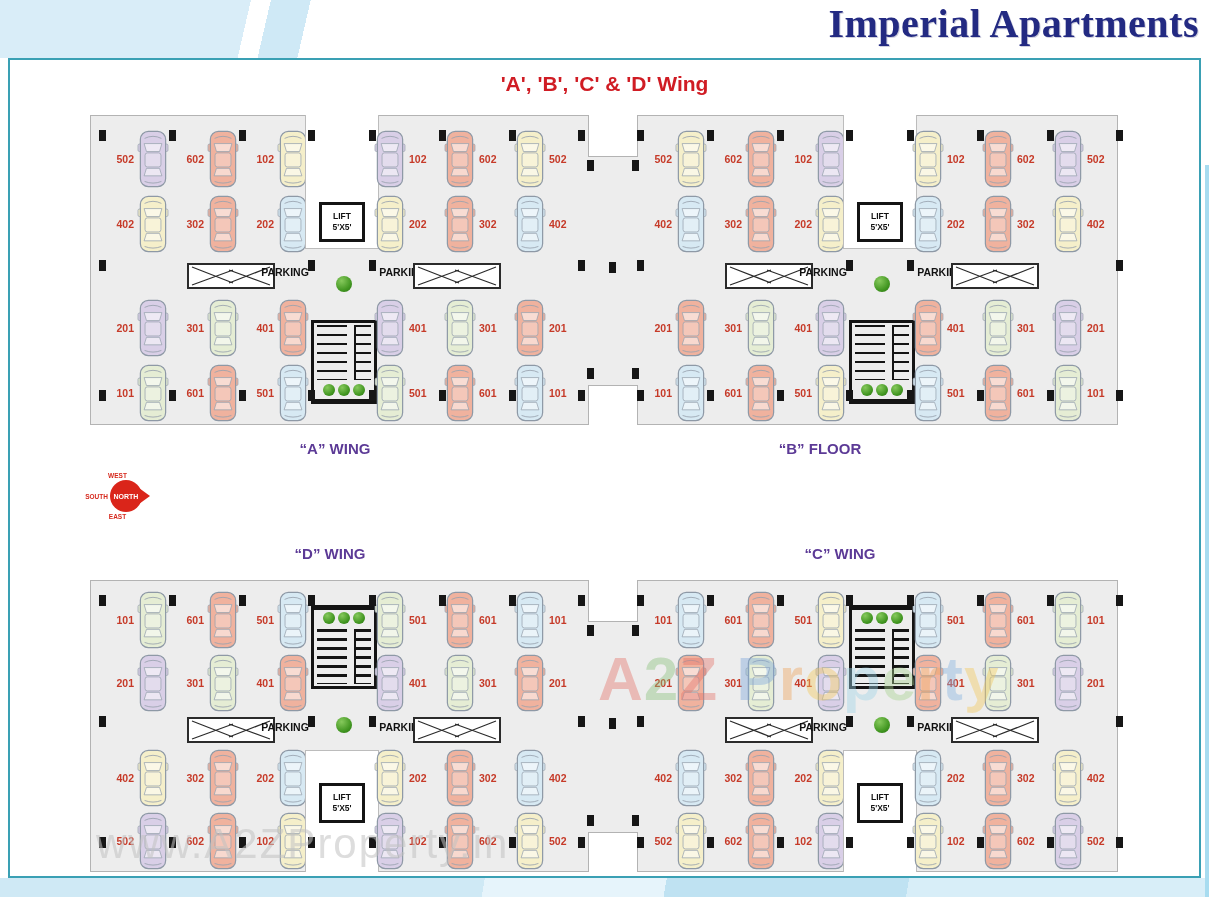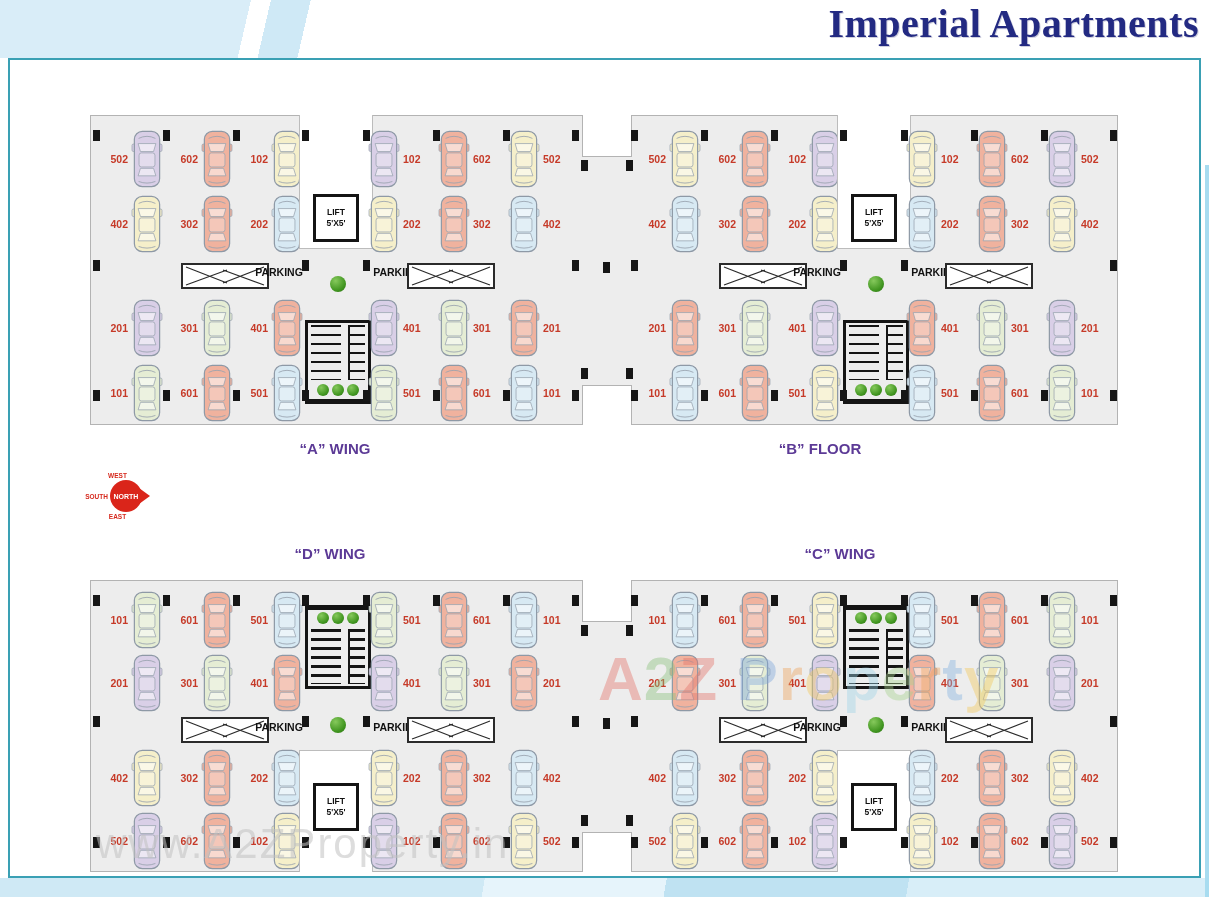--- a/index.html
+++ b/index.html
@@ -17,21 +17,21 @@
   .heading{position:absolute;top:12px;left:0;right:0;text-align:center;color:#d01c24;
     font-weight:bold;font-size:21px;}
   .plan-title{position:absolute;top:437px;left:0;right:0;text-align:center;color:#b3243c;
     font-weight:bold;font-size:18px;letter-spacing:.5px;white-space:pre;}
   .wing-label{position:absolute;width:220px;text-align:center;color:#5c3a96;
     font-weight:bold;font-size:15px;}
   .wl-a{left:215px;top:380px;} .wl-b{left:700px;top:380px;}
   .wl-d{left:210px;top:485px;} .wl-c{left:720px;top:485px;}
   
   .strip{position:absolute;left:80px;width:1028px;background:#ededed;border:1px solid #b3b3b3;
-    box-sizing:border-box;display:flex;padding-left:6px;}
+    box-sizing:border-box;display:flex;padding-left:12px;}
   .strip.top{top:55px;height:310px;}
   .strip.bottom{top:520px;height:292px;}
   .section{width:212px;position:relative;display:flex;flex-direction:column;flex:none;}
   .strip.top .section{padding-top:12px;row-gap:3px;}
   .strip.bottom .section{padding-top:8px;row-gap:2px;}
   .sec-row{display:flex;justify-content:space-between;height:62px;padding:0 1px;}
   .spot{display:flex;align-items:center;width:70px;}
   .spot .num{width:30px;font-size:10.5px;font-weight:bold;color:#c63a28;flex:none;}
   .spot.l .num{text-align:right;padding-right:3px;}
   .spot.r .num{text-align:left;padding-left:3px;order:1;}
@@ -43,21 +43,21 @@
   .ramp{width:88px;height:26px;border:2px solid #2b2b2b;background:#fff;box-sizing:border-box;
     display:flex;align-items:center;justify-content:center;}
   .ramp.right{margin-left:auto;margin-right:40px;}
   .ramp.left{margin-right:auto;margin-left:40px;}
   
   .core{width:58px;position:relative;flex:none;}
   .lift-area{position:absolute;left:-10px;right:-6px;background:#fff;border:1px solid #bcbcbc;
     display:flex;justify-content:center;box-sizing:border-box;}
   .core.topc .lift-area{top:-1px;height:134px;border-top:none;align-items:flex-end;padding-bottom:6px;}
   .core.botc .lift-area{bottom:-1px;height:122px;border-bottom:none;align-items:flex-start;padding-top:32px;}
-  .lift{width:46px;height:48px;border:3px solid #141414;background:#fff;box-sizing:border-box;
+  .lift{width:46px;height:40px;border:3px solid #141414;background:#fff;box-sizing:border-box;
     display:flex;flex-direction:column;align-items:center;justify-content:center;
     font-size:8.5px;font-weight:bold;line-height:1.3;color:#111;}
   .tree{border-radius:50%;background:radial-gradient(circle at 35% 30%,#86c95c,#3f941f 65%,#2c6e15);flex:none;}
   .t16{width:16px;height:16px;} .t12{width:12px;height:12px;}
   .tree-mid{position:absolute;left:50%;transform:translateX(-50%);}
   .core.topc .tree-mid{top:160px;}
   .core.botc .tree-mid{top:136px;}
   .stairs{position:absolute;left:-4px;right:-4px;height:84px;border:3px solid #141414;
     background:#ededed;box-sizing:border-box;display:flex;flex-direction:column;}
   .stairs.top-type{top:204px;border-bottom-width:5px;}
@@ -96,20 +96,21 @@
 </style>
 </head>
 <body>
 
 <div class="page">
 
   <div class="header-deco"></div>
   <div class="main-title">Imperial Apartments</div>
 
   <div class="panel">
+    <div class="heading">'A', 'B', 'C' &amp; 'D' Wing</div>
 
     <div class="strip top">
         <div class="section">
           <div class="sec-row">
             <div class="spot l">
               <div class="num">502</div>
               <div class="car"><svg viewBox="0 0 34 62" width="32" height="58" xmlns="http://www.w3.org/2000/svg">
                   <rect x="1" y="15" width="3" height="8" rx="1.5" fill="#d9cfe7" stroke="#97a1ad" stroke-width="0.8"></rect>
                   <rect x="30" y="15" width="3" height="8" rx="1.5" fill="#d9cfe7" stroke="#97a1ad" stroke-width="0.8"></rect>
                   <rect x="3.5" y="1.5" width="27" height="59" rx="8.5" fill="#d9cfe7" stroke="#8e99a6" stroke-width="1.3"></rect>

